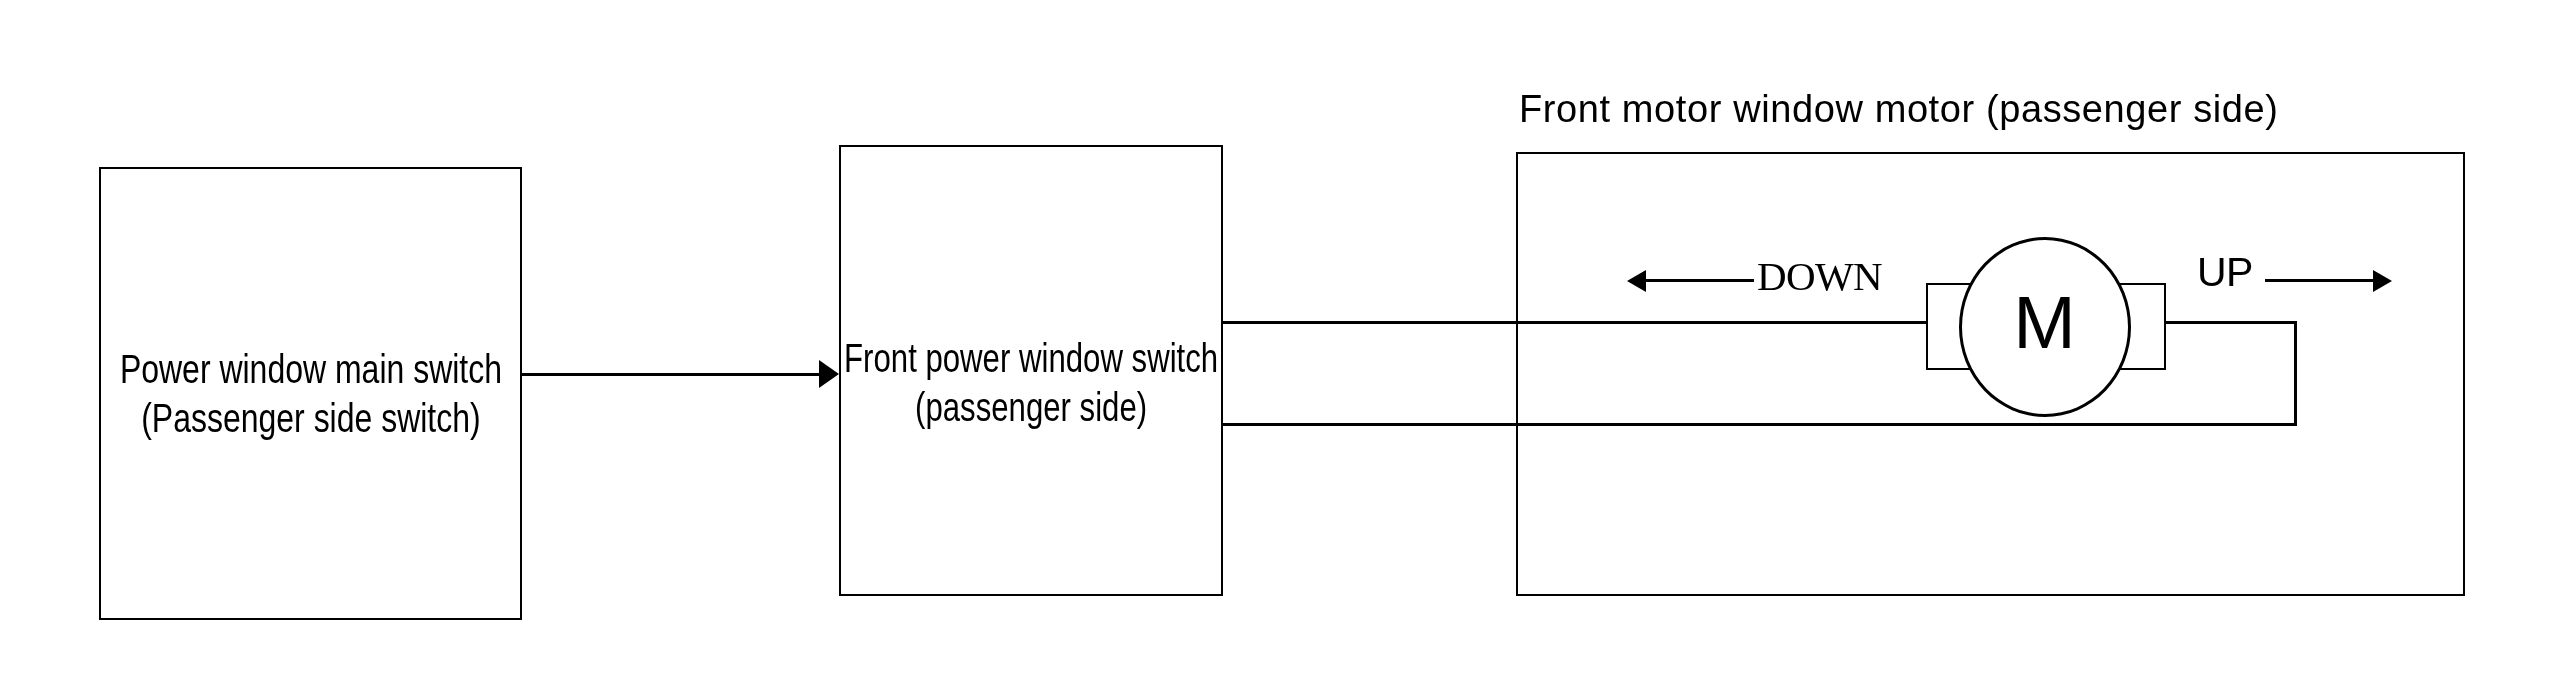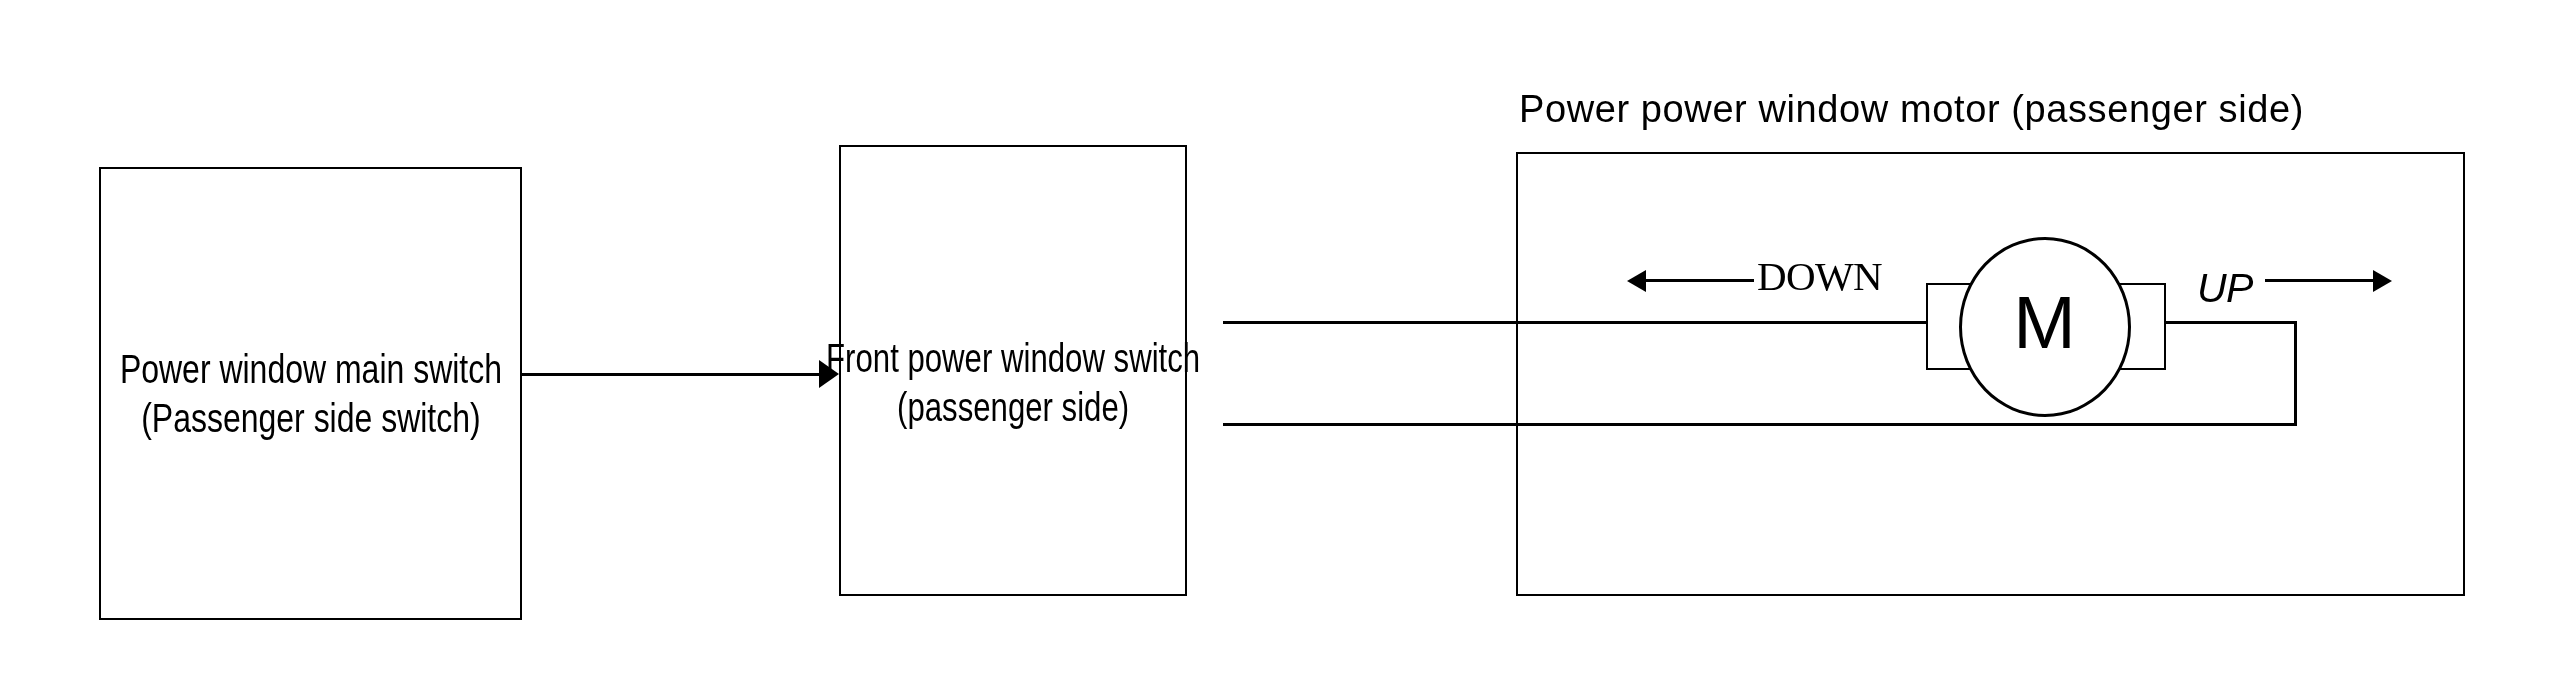--- a/index.html
+++ b/index.html
@@ -22,21 +22,21 @@
     position: absolute;
     border: 2.6px solid #000000;
     background: #ffffff;
     box-sizing: border-box;
     display: flex;
     justify-content: center;
     align-items: center;
     z-index: 2;
   }
   #main-switch-box  { left: 99px;  top: 145px; width: 423px;  height: 453px; margin-top: 22px; }
-  #front-switch-box { left: 839px; top: 145px; width: 348px;  height: 451px; }
+  #front-switch-box { left: 839px; top: 145px; width: 384px;  height: 451px; }
   #motor-box        { left: 1516px; top: 152px; width: 949px; height: 444px; background: transparent; }
 
   .node-label {
     display: flex;
     flex-direction: column;
     align-items: center;
     text-align: center;
     font-size: 41px;
     line-height: 49px;
     white-space: nowrap;
@@ -88,21 +88,21 @@
   #up-arrow-shaft   { left: 2265px; top: 279px; width: 110px; }
 
   #down-label, #up-label {
     font-size: 41px;
     line-height: 41px;
     letter-spacing: -0.6px;
     white-space: nowrap;
     z-index: 2;
   }
   #down-label { left: 1757px; top: 256px; font-family: Liberation Serif, serif; }
-  #up-label   { left: 2197px; top: 268px; font-style: italic; }
+  #up-label   { left: 2197px; top: 252px; }
 
   
   #motor-rect {
     left: 1926px; top: 283px;
     width: 240px; height: 87px;
     border: 2.6px solid #000000;
     background: #ffffff;
     box-sizing: border-box;
     z-index: 3;
   }
@@ -145,21 +145,21 @@
     <span>Front power window switch</span>
     <span>(passenger side)</span>
   </div>
 </div>
 
 <div class="wire-h" id="wire-top"></div>
 <div class="wire-h" id="wire-right-h"></div>
 <div class="wire-v" id="wire-right-v"></div>
 <div class="wire-h" id="wire-bottom"></div>
 
-<div class="abs" id="motor-title">Power power window motor (passenger side)</div>
+<div class="abs" id="motor-title">Front motor window motor (passenger side)</div>
 <div class="node-box" id="motor-box"></div>
 
 <div class="tri" id="down-arrowhead"></div>
 <div class="wire-h" id="down-arrow-shaft"></div>
 <div class="abs" id="down-label">DOWN</div>
 
 <div class="abs" id="motor-rect"></div>
 <div class="abs" id="motor-circle"></div>
 <div class="abs" id="motor-letter">M</div>
 

